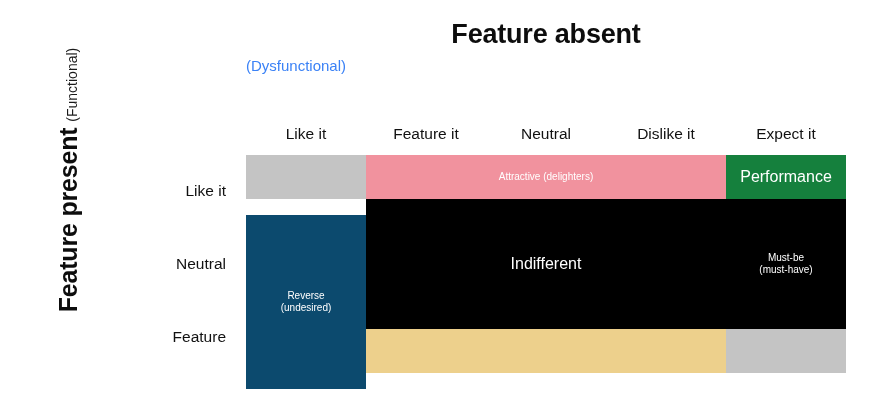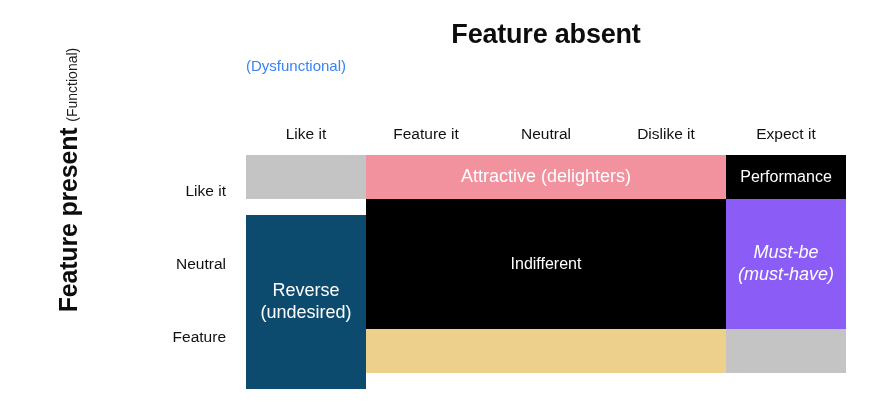--- a/index.html
+++ b/index.html
@@ -75,21 +75,21 @@
   .matrix{
     position:absolute;left:246px;top:155px;
     width:600px;height:218px;
   }
   .cell{
     position:absolute;
     box-sizing:border-box;
     display:flex;align-items:center;justify-content:center;
     text-align:center;
     color:#ffffff;
-    font-size:18px;
+    font-size:10px;
     line-height:1.22;
     white-space:pre-line;
   }
   .cell.label-lg{font-size:16px;}
 </style>
 </head>
 <body>
 
 <div class="stage">
 
@@ -111,23 +111,23 @@
 
   <div class="row-headers">
       <div class="row-header">Like it</div>
       <div class="row-header">Neutral</div>
       <div class="row-header">Feature</div>
     </div>
 
   <div class="matrix">
       <div class="cell" style="left: 0px; top: 0px; width: 120px; height: 43.6px; background: rgb(196, 196, 196);"></div>
       <div class="cell" style="left: 120px; top: 0px; width: 360px; height: 43.6px; background: rgb(241, 146, 158);">Attractive (delighters)</div>
-      <div class="cell label-lg" style="left: 480px; top: 0px; width: 120px; height: 43.6px; background: #000000;">Performance</div>
+      <div class="cell label-lg" style="left: 480px; top: 0px; width: 120px; height: 43.6px; background: #15803d;">Performance</div>
       <div class="cell" style="left: 0px; top: 29px; width: 120px; height: 174.4px; background: #0c4a6e; margin-top: 31px;">Reverse
 (undesired)</div>
       <div class="cell" style="left: 120px; top: 174.4px; width: 360px; height: 43.6px; background: rgb(237, 208, 140);"></div>
       <div class="cell label-lg" style="left: 120px; top: 43.6px; width: 360px; height: 130.8px; background: #000000;">Indifferent</div>
-      <div class="cell" style="left: 480px; top: 43.6px; width: 120px; height: 130.8px; background: #8b5cf6; font-style: italic;">Must-be
+      <div class="cell" style="left: 480px; top: 43.6px; width: 120px; height: 130.8px; background: #000000;">Must-be
 (must-have)</div>
       <div class="cell" style="left: 480px; top: 174.4px; width: 120px; height: 43.6px; background: rgb(196, 196, 196);"></div>
     </div>
 
 </div>
 
 </body></html>

